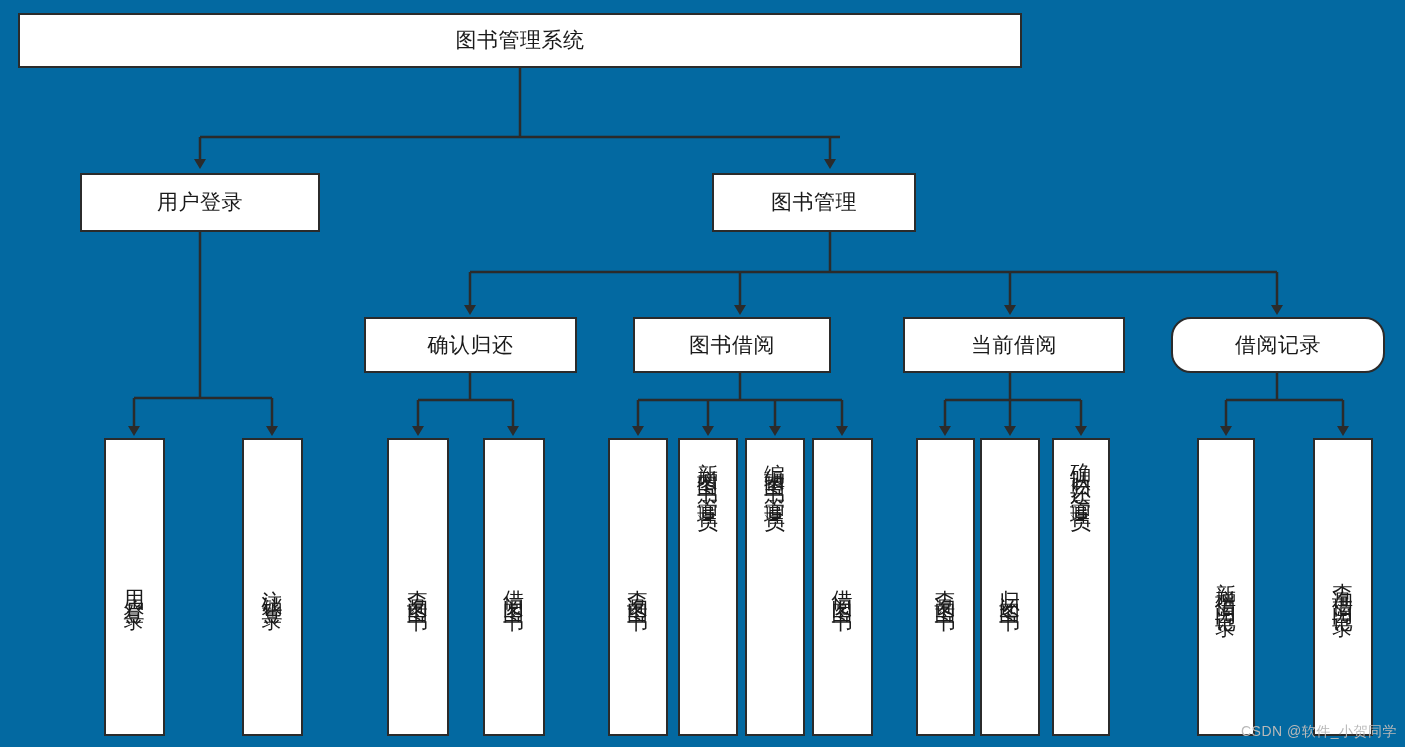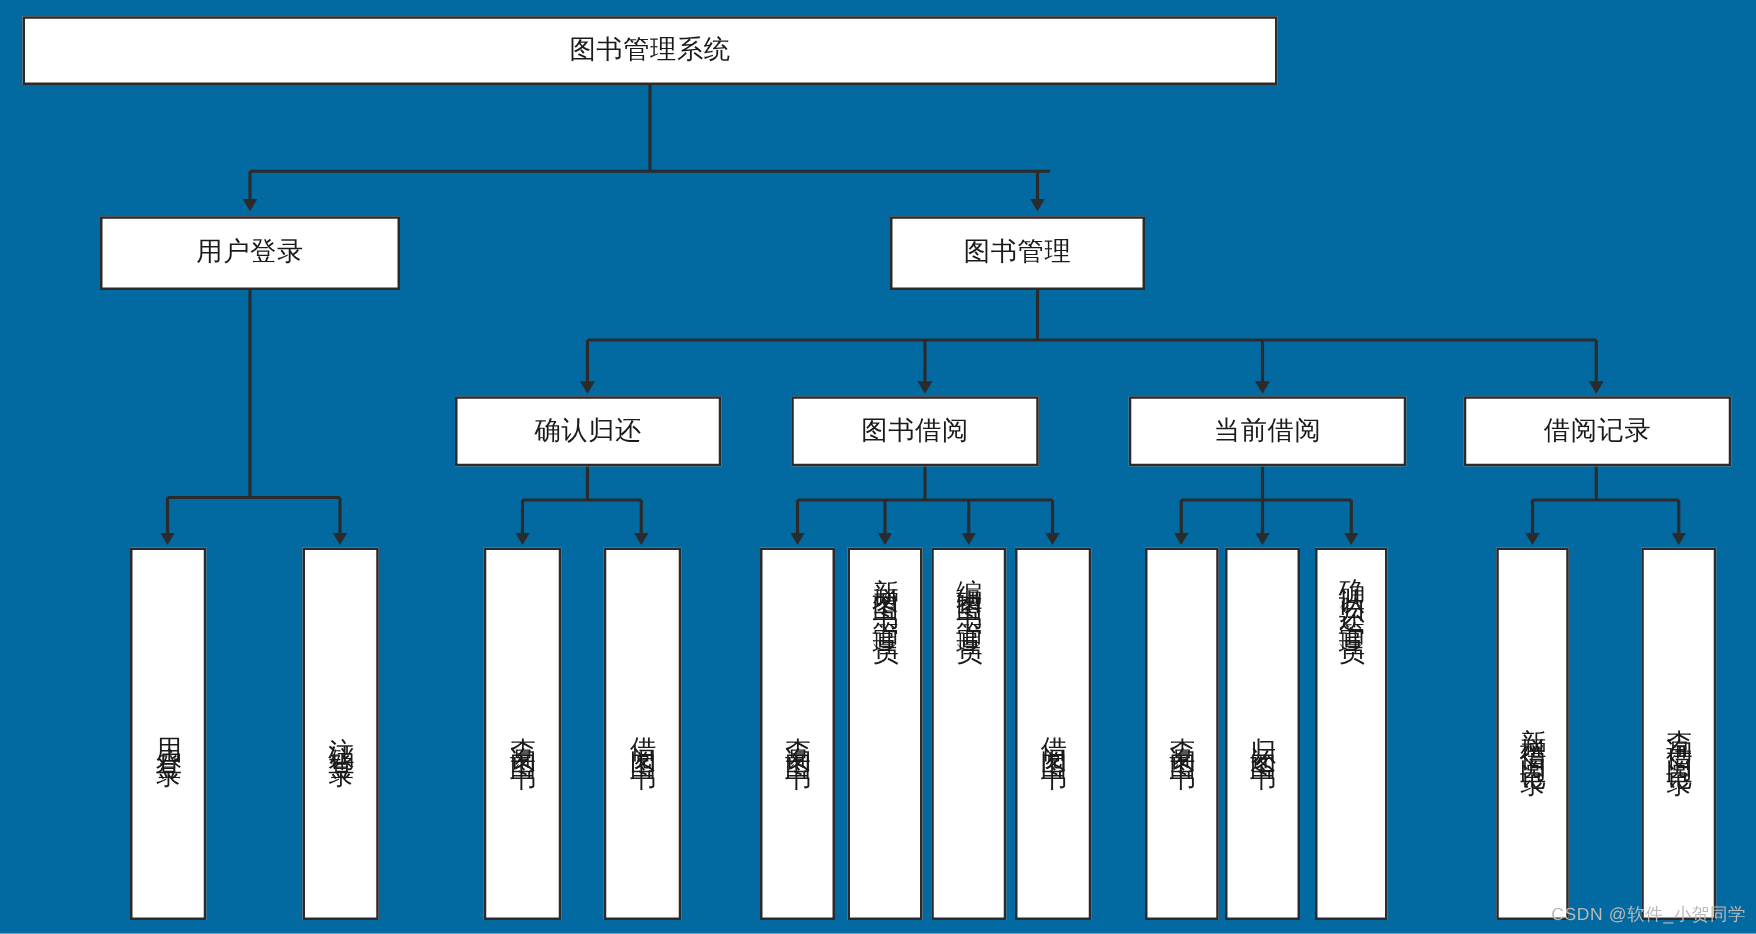--- a/index.html
+++ b/index.html
@@ -146,21 +146,21 @@
 
   <div class="node horiz" style="left:364px; top:317px; width:213px; height:56px;">
     <span class="label">确认归还</span>
   </div>
   <div class="node horiz" style="left:633px; top:317px; width:198px; height:56px;">
     <span class="label">图书借阅</span>
   </div>
   <div class="node horiz" style="left:903px; top:317px; width:222px; height:56px;">
     <span class="label">当前借阅</span>
   </div>
-  <div class="node horiz" style="left:1171px; top:317px; width:214px; height:56px;">
+  <div class="node horiz" style="left:1171px; top:317px; width:214px; height:56px;border-radius:20px;">
     <span class="label">借阅记录</span>
   </div>
 
   <div class="node vert centered" style="left:104px; top:438px; width:61px; height:298px;">
     <span class="label">用户登录</span>
   </div>
   <div class="node vert centered" style="left:242px; top:438px; width:61px; height:298px;">
     <span class="label">注销登录</span>
   </div>
 

